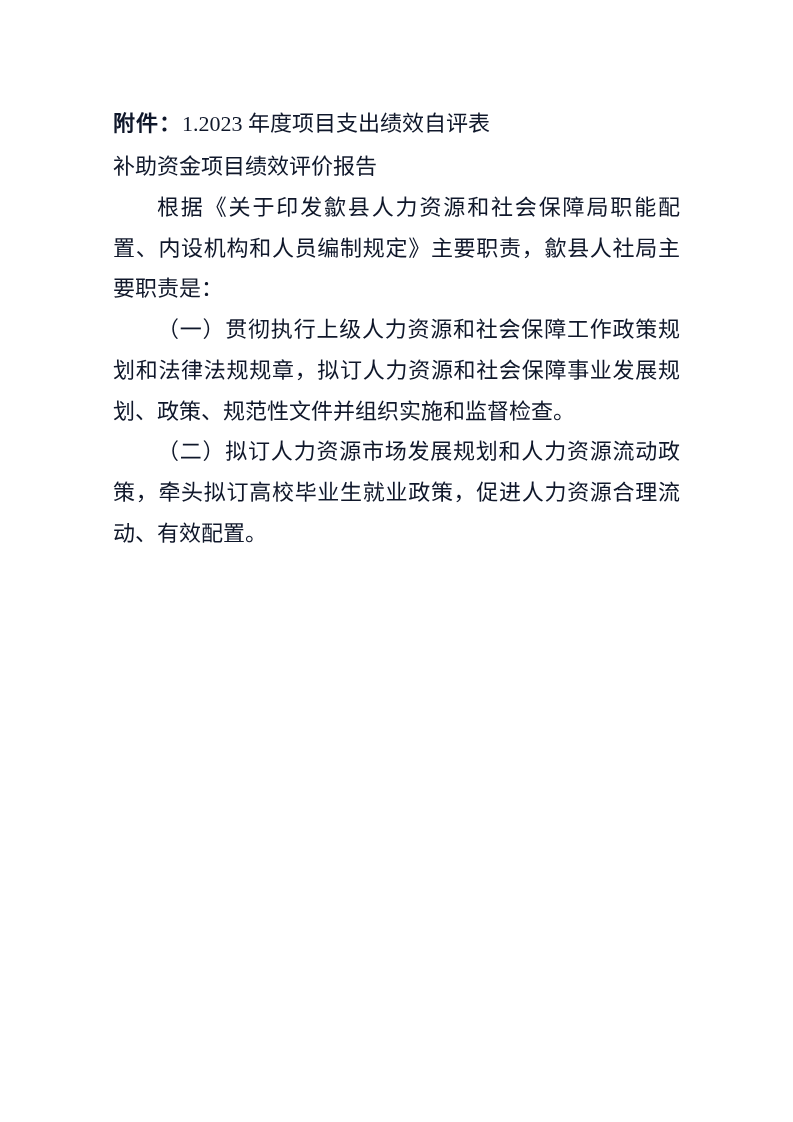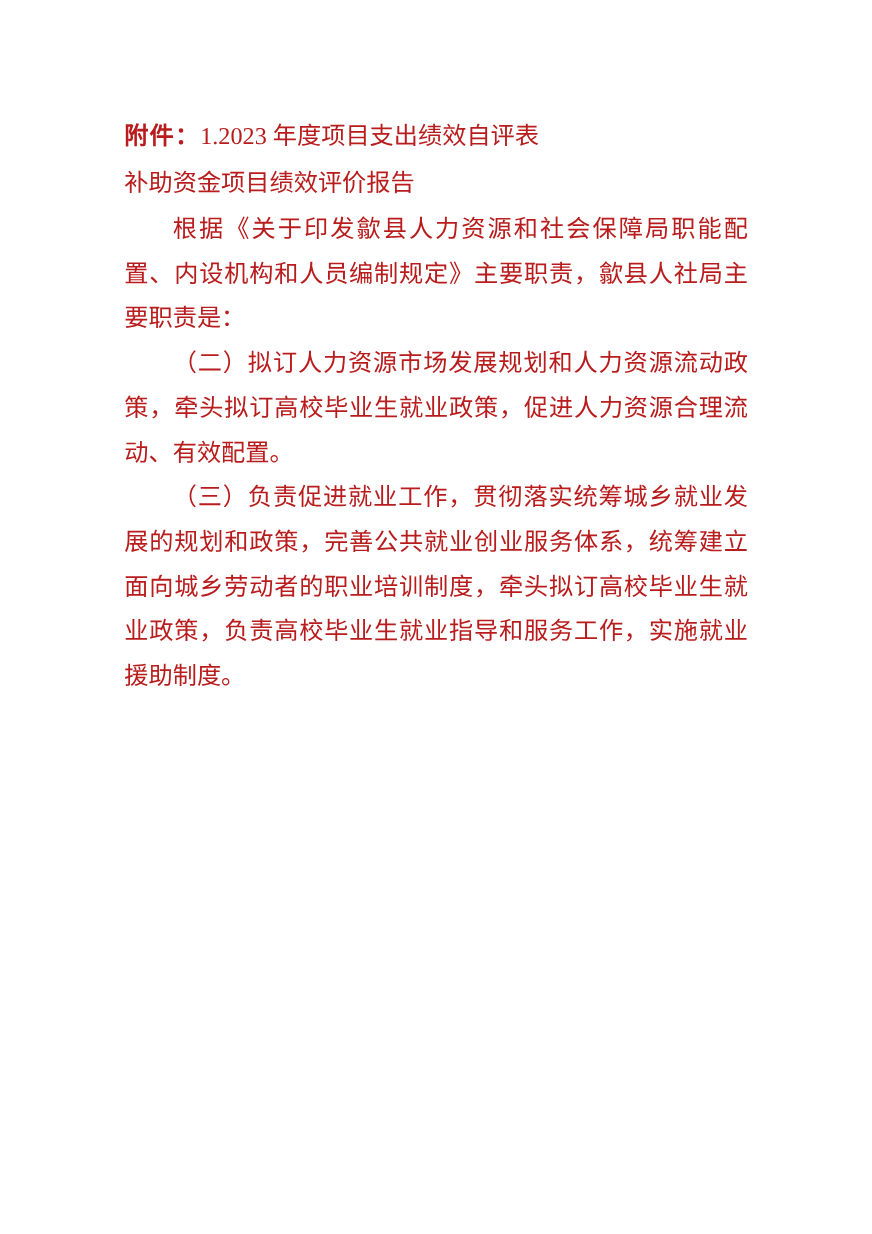--- a/index.html
+++ b/index.html
@@ -7,21 +7,21 @@
     padding: 0;
     background: #ffffff;
   }
   .page {
     position: relative;
     width: 793px;
     height: 1122px;
     background: #ffffff;
     overflow: hidden;
     font-family: "Liberation Serif", "DejaVu Serif", serif;
-    color: #b91c1c;
+    color: #0f172a;
   }
   .content {
     position: absolute;
     left: 113px;
     top: 103px;
     width: 567px;
   }
   
   .att-line {
     font-size: 22px;
@@ -73,17 +73,17 @@
   <div class="content">
 
     <div>
       <p class="att-line"><span class="att-label">附件：</span><span>1.2023 年度项目支出绩效自评表</span></p>
       <p class="att-line">补助资金项目绩效评价报告</p>
     </div>
 
 
 
     <p class="body-para">根据《关于印发歙县人力资源和社会保障局职能配置、内设机构和人员编制规定》主要职责，歙县人社局主要职责是：</p>
+    <p class="body-para">（一）贯彻执行上级人力资源和社会保障工作政策规划和法律法规规章，拟订人力资源和社会保障事业发展规划、政策、规范性文件并组织实施和监督检查。</p>
     <p class="body-para">（二）拟订人力资源市场发展规划和人力资源流动政策，牵头拟订高校毕业生就业政策，促进人力资源合理流动、有效配置。</p>
-    <p class="body-para">（三）负责促进就业工作，贯彻落实统筹城乡就业发展的规划和政策，完善公共就业创业服务体系，统筹建立面向城乡劳动者的职业培训制度，牵头拟订高校毕业生就业政策，负责高校毕业生就业指导和服务工作，实施就业援助制度。</p>
 
   </div>
 </div>
 
 </body></html>

